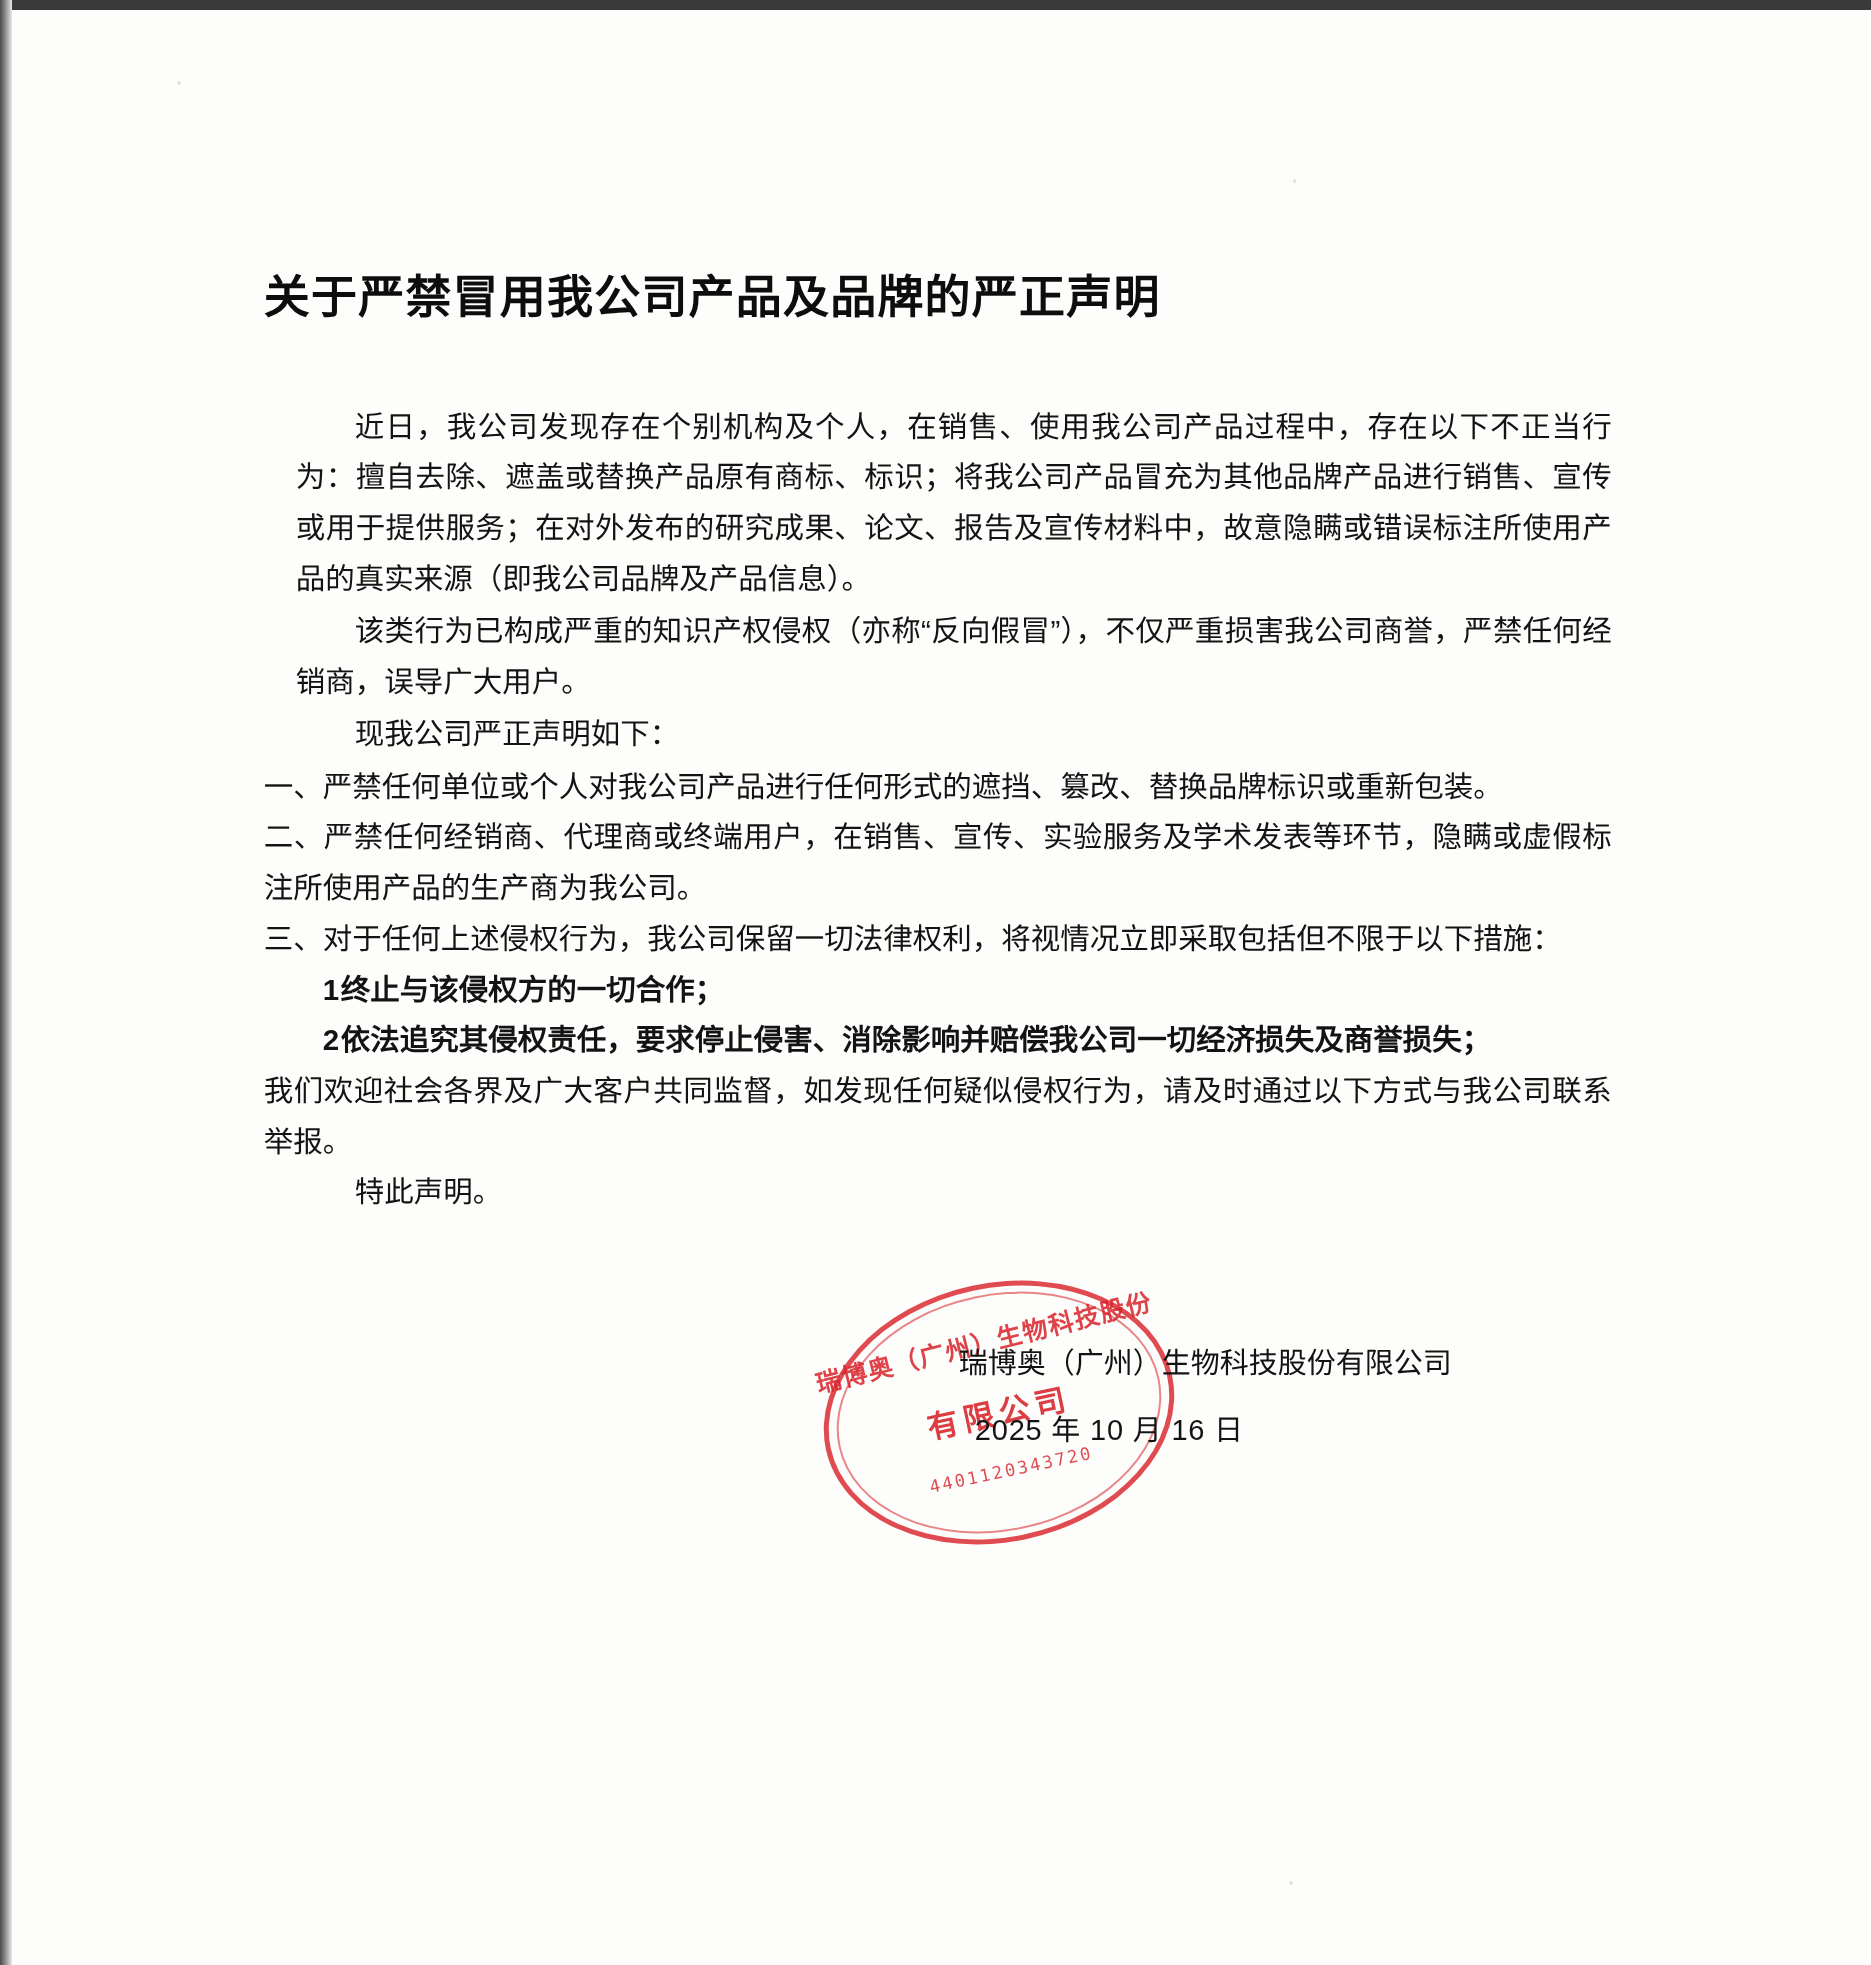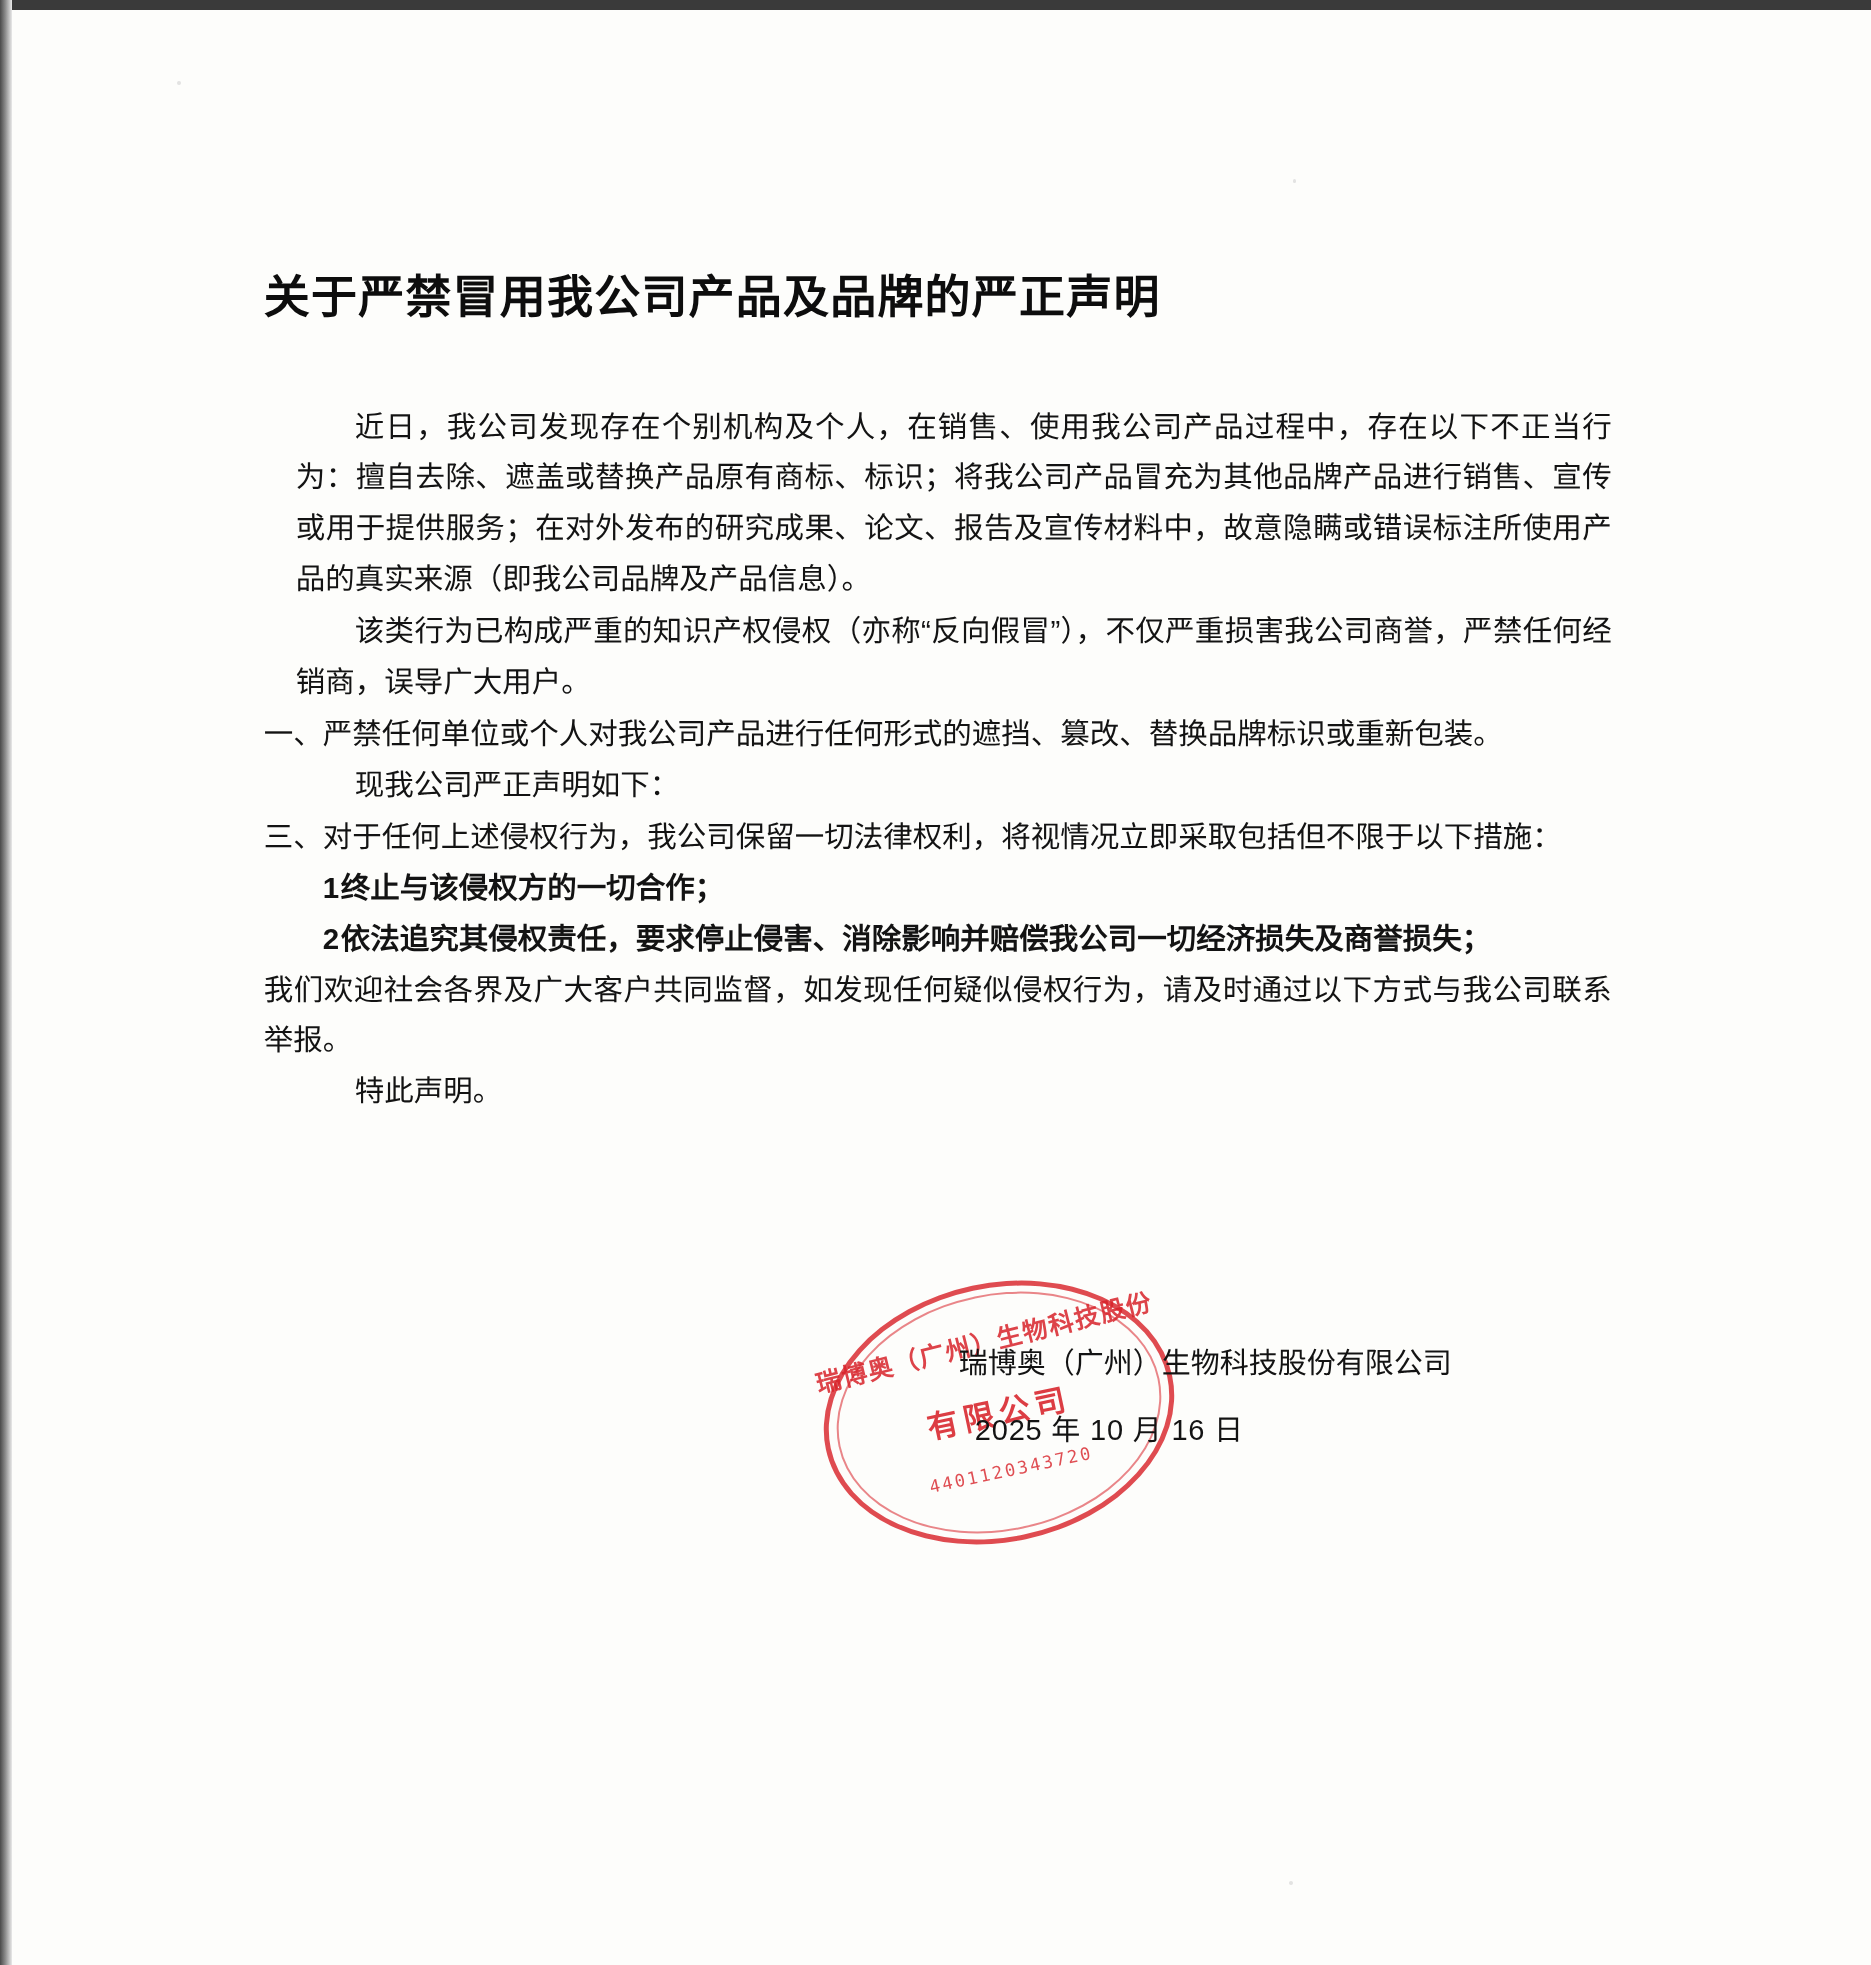--- a/index.html
+++ b/index.html
@@ -188,24 +188,25 @@
     <div class="content">
 
       <h1 class="doc-title">关于严禁冒用我公司产品及品牌的严正声明</h1>
 
       <div class="body-text">
 
         <p class="para indent">近日，我公司发现存在个别机构及个人，在销售、使用我公司产品过程中，存在以下不正当行为：擅自去除、遮盖或替换产品原有商标、标识；将我公司产品冒充为其他品牌产品进行销售、宣传或用于提供服务；在对外发布的研究成果、论文、报告及宣传材料中，故意隐瞒或错误标注所使用产品的真实来源（即我公司品牌及产品信息）。</p>
 
         <p class="para indent">该类行为已构成严重的知识产权侵权（亦称“反向假冒”），不仅严重损害我公司商誉，严禁任何经销商，误导广大用户。</p>
 
+        <p class="para indent">现我公司严正声明如下：</p>
+
         <p class="para numbered">一、严禁任何单位或个人对我公司产品进行任何形式的遮挡、篡改、替换品牌标识或重新包装。</p>
 
-        <p class="para indent">现我公司严正声明如下：</p>
-
+        <p class="para numbered">二、严禁任何经销商、代理商或终端用户，在销售、宣传、实验服务及学术发表等环节，隐瞒或虚假标注所使用产品的生产商为我公司。</p>
 
         <p class="para numbered">三、对于任何上述侵权行为，我公司保留一切法律权利，将视情况立即采取包括但不限于以下措施：</p>
 
         <ul class="sub-list">
           <li>
             <span class="sub-num">1</span><span>终止与该侵权方的一切合作；</span>
           </li>
           <li>
             <span class="sub-num">2</span><span>依法追究其侵权责任，要求停止侵害、消除影响并赔偿我公司一切经济损失及商誉损失；</span>
           </li>

